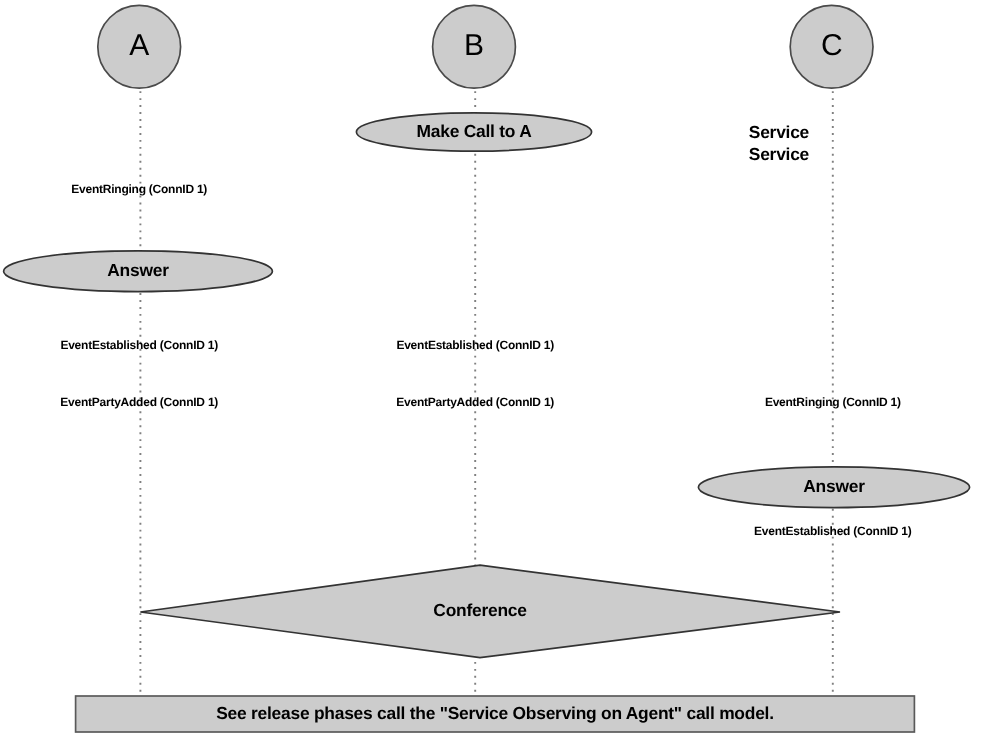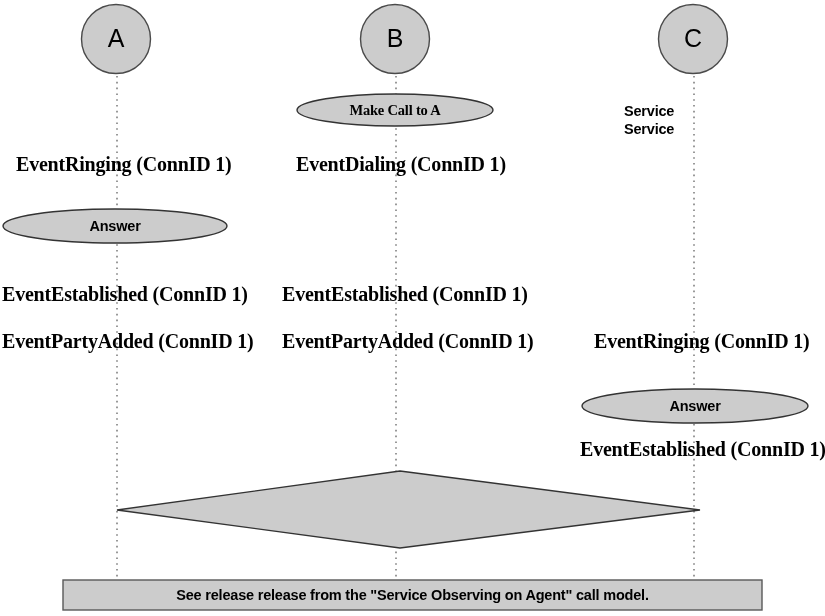--- a/index.html
+++ b/index.html
@@ -32,22 +32,21 @@
     white-space: nowrap;
     text-align: center;
     letter-spacing: -0.2px;
   }
   .node-letter {
     font-size: 25px;
     font-weight: normal;
     line-height: 1;
   }
   .event-label {
-    font-size: 20px;
-    font-family: Liberation Serif, serif;
+    font-size: 10px;
   }
   .shape-label {
     font-size: 14.5px;
   }
   .actor-sublabel {
     font-size: 14.5px;
     line-height: 18px;
     white-space: normal;
     text-align: left;
   }
@@ -82,30 +81,30 @@
 
   <div class="txt node-letter" style="left:96px; top:26px; width:40px;">A</div>
   <div class="txt node-letter" style="left:375px; top:26px; width:40px;">B</div>
   <div class="txt node-letter" style="left:673px; top:26px; width:40px;">C</div>
 
   <div class="txt actor-sublabel" style="left:624px; top:102px; width:140px;">
     <span>Service</span><br>
     <span>Service</span>
   </div>
 
-  <div class="txt shape-label" style="left:295px; top:102px; width:200px;font-family:Liberation Serif, serif;">Make Call to A</div>
+  <div class="txt shape-label" style="left:295px; top:102px; width:200px;">Make Call to A</div>
   <div class="txt shape-label" style="left:35px; top:218px; width:160px;">Answer</div>
   <div class="txt shape-label" style="left:617px; top:398px; width:156px;">Answer</div>
+  <div class="txt shape-label" style="left:320px; top:501px; width:160px;">Conference</div>
 
   <div class="txt event-label" style="left:16px; top:153px; width:200px;">EventRinging (ConnID 1)</div>
   <div class="txt event-label" style="left:2px; top:283px; width:228px;">EventEstablished (ConnID 1)</div>
   <div class="txt event-label" style="left:2px; top:330px; width:228px;">EventPartyAdded (ConnID 1)</div>
 
-  <div class="txt event-label" style="left:296px; top:153px; width:200px;">EventDialing (ConnID 1)</div>
   <div class="txt event-label" style="left:282px; top:283px; width:228px;">EventEstablished (ConnID 1)</div>
   <div class="txt event-label" style="left:282px; top:330px; width:228px;">EventPartyAdded (ConnID 1)</div>
 
   <div class="txt event-label" style="left:594px; top:330px; width:200px;">EventRinging (ConnID 1)</div>
   <div class="txt event-label" style="left:580px; top:438px; width:228px;">EventEstablished (ConnID 1)</div>
 
-  <div class="txt banner-label" style="left:63px; top:587px; width:699px;">See release release  from the "Service Observing on Agent" call model.</div>
+  <div class="txt banner-label" style="left:63px; top:587px; width:699px;">See release phases  call the "Service Observing on Agent" call model.</div>
 
 </div>
 
 </body></html>

